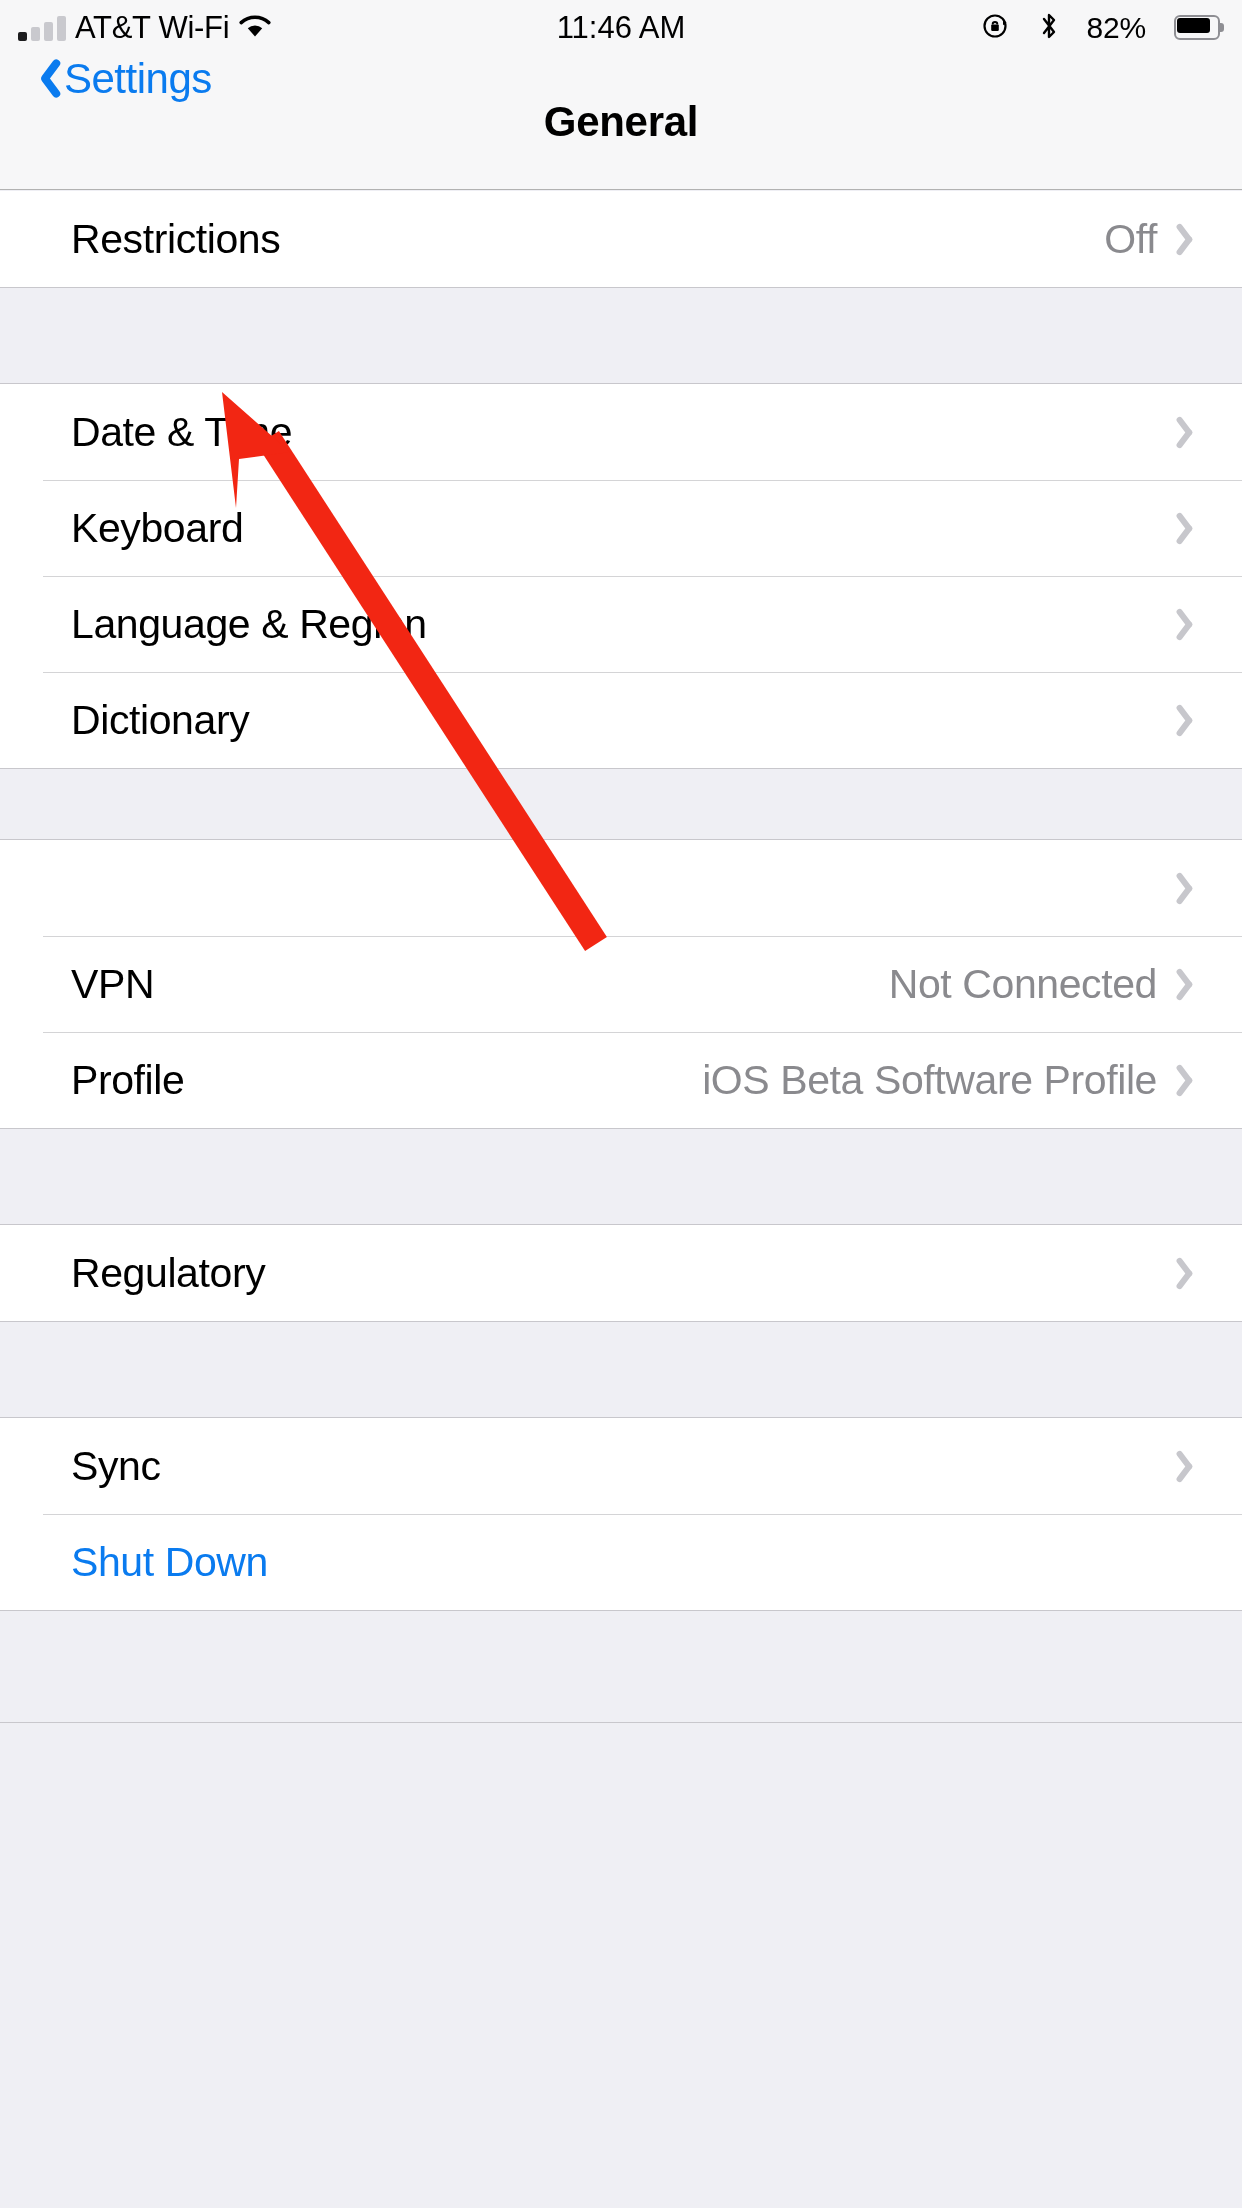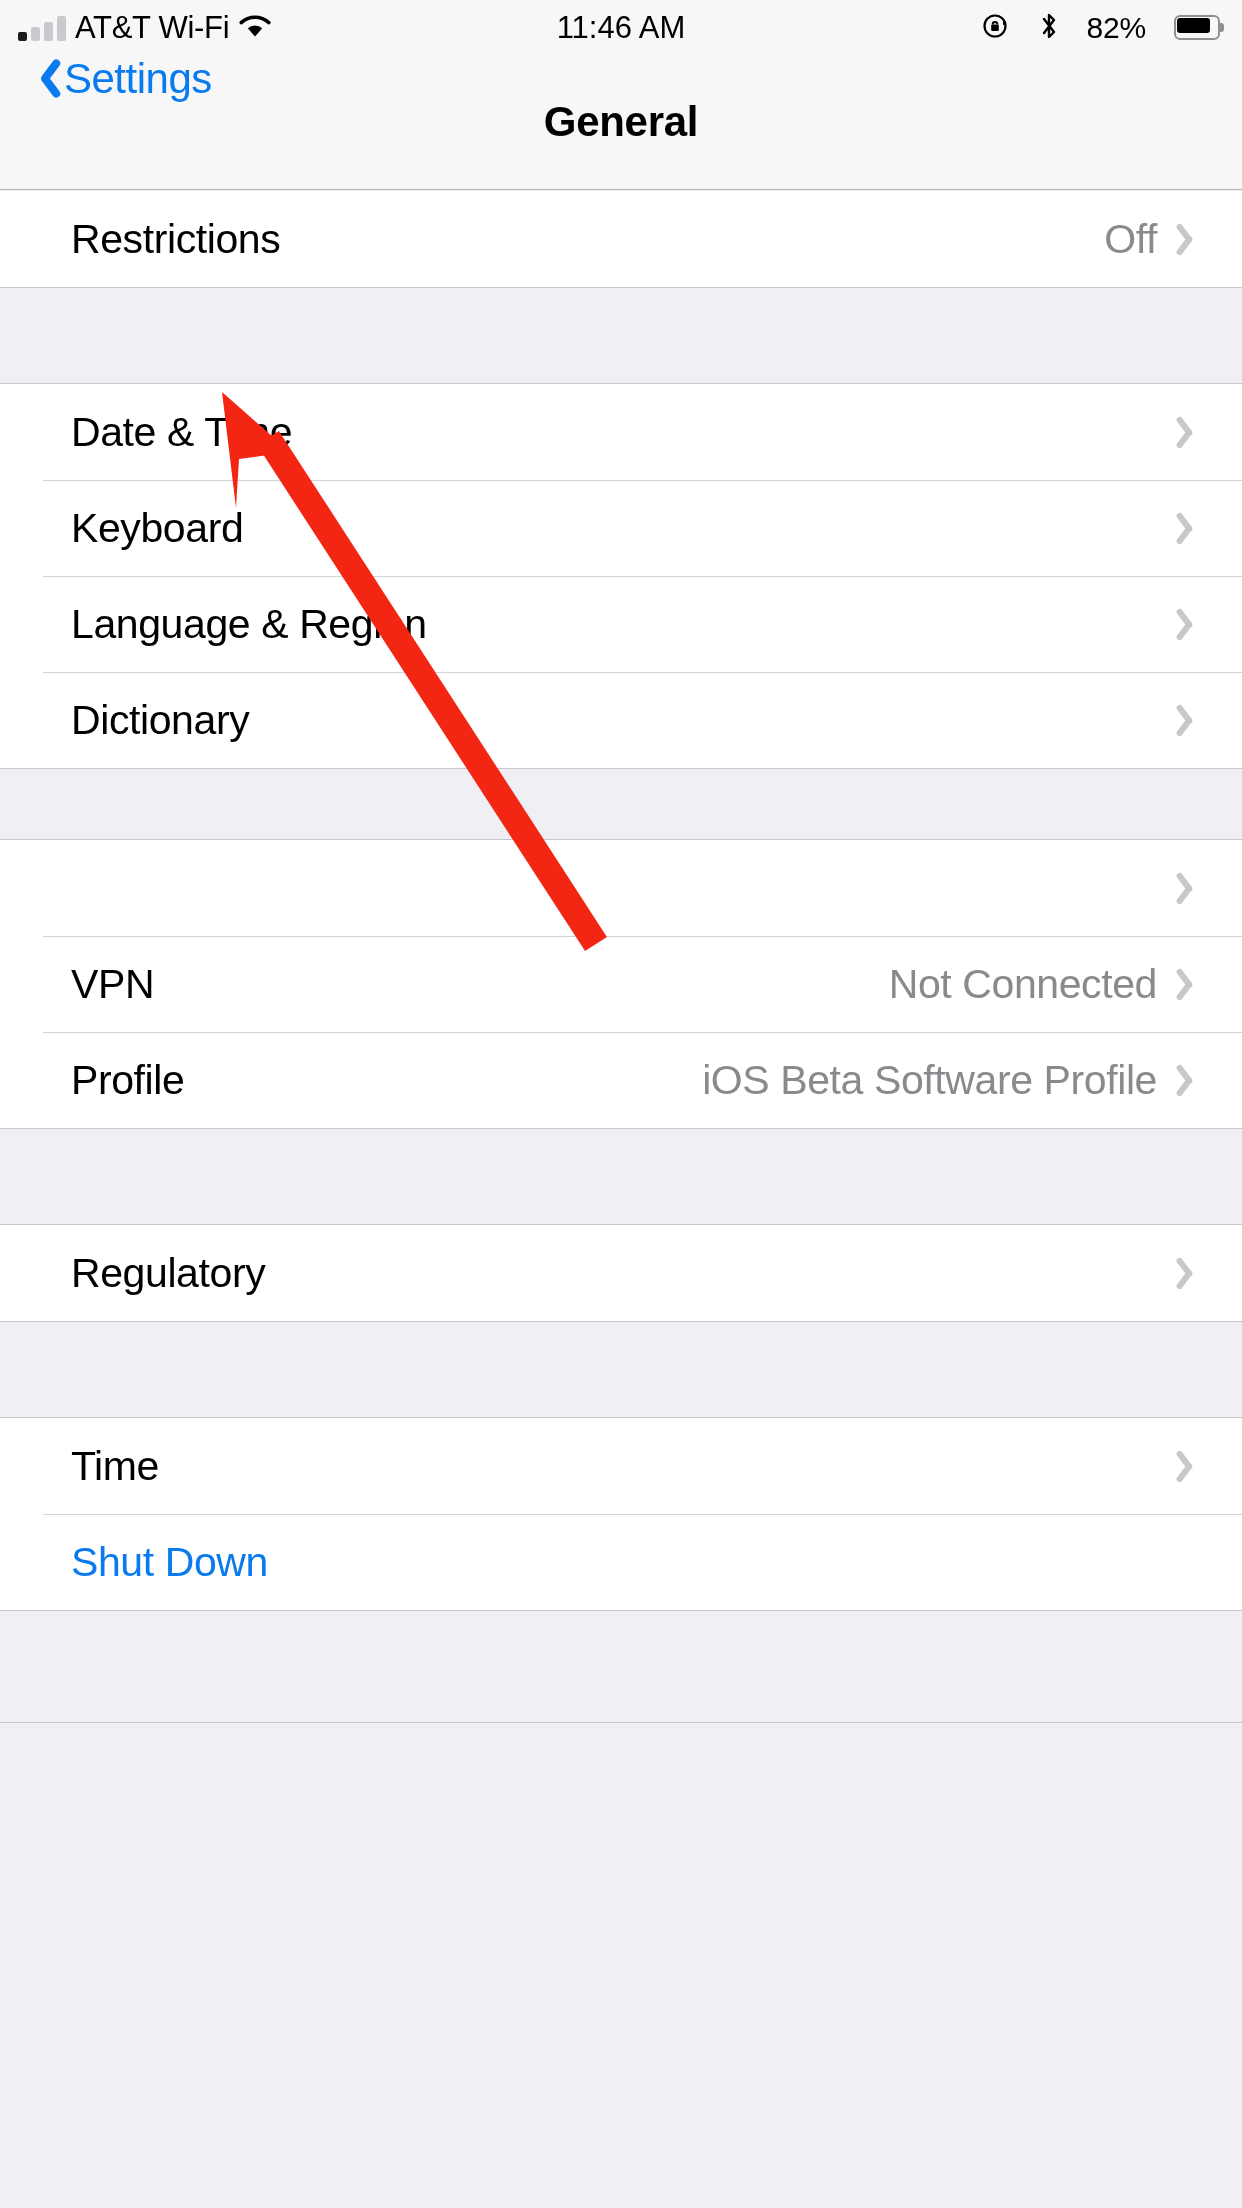--- a/index.html
+++ b/index.html
@@ -202,21 +202,21 @@
       <div class="gap" style="height: 97px;"></div>
       <div class="group">
         <div class="row">
           <span class="row-label">Regulatory</span>
           <span class="chev"></span>
         </div>
       </div>
       <div class="gap" style="height: 97px;"></div>
       <div class="group">
         <div class="row">
-          <span class="row-label">Time</span>
+          <span class="row-label">Sync</span>
           <span class="chev"></span>
         </div>
         <div class="row">
           <span class="row-label link">Shut Down</span>
         </div>
       </div>
       <div class="gap" style="height: 113px;"></div>
     </div>
 
   <svg class="annot" viewBox="0 0 1242 2208" width="1242" height="2208">

